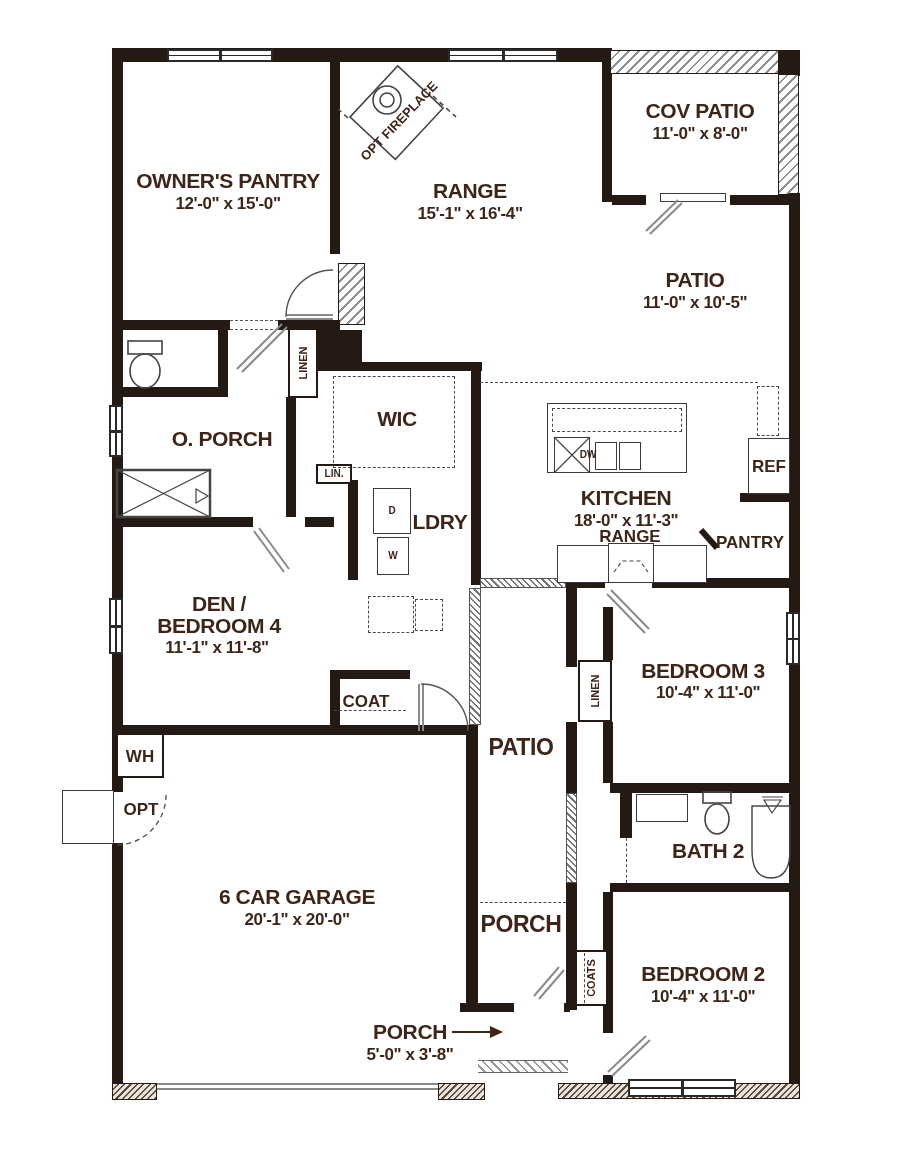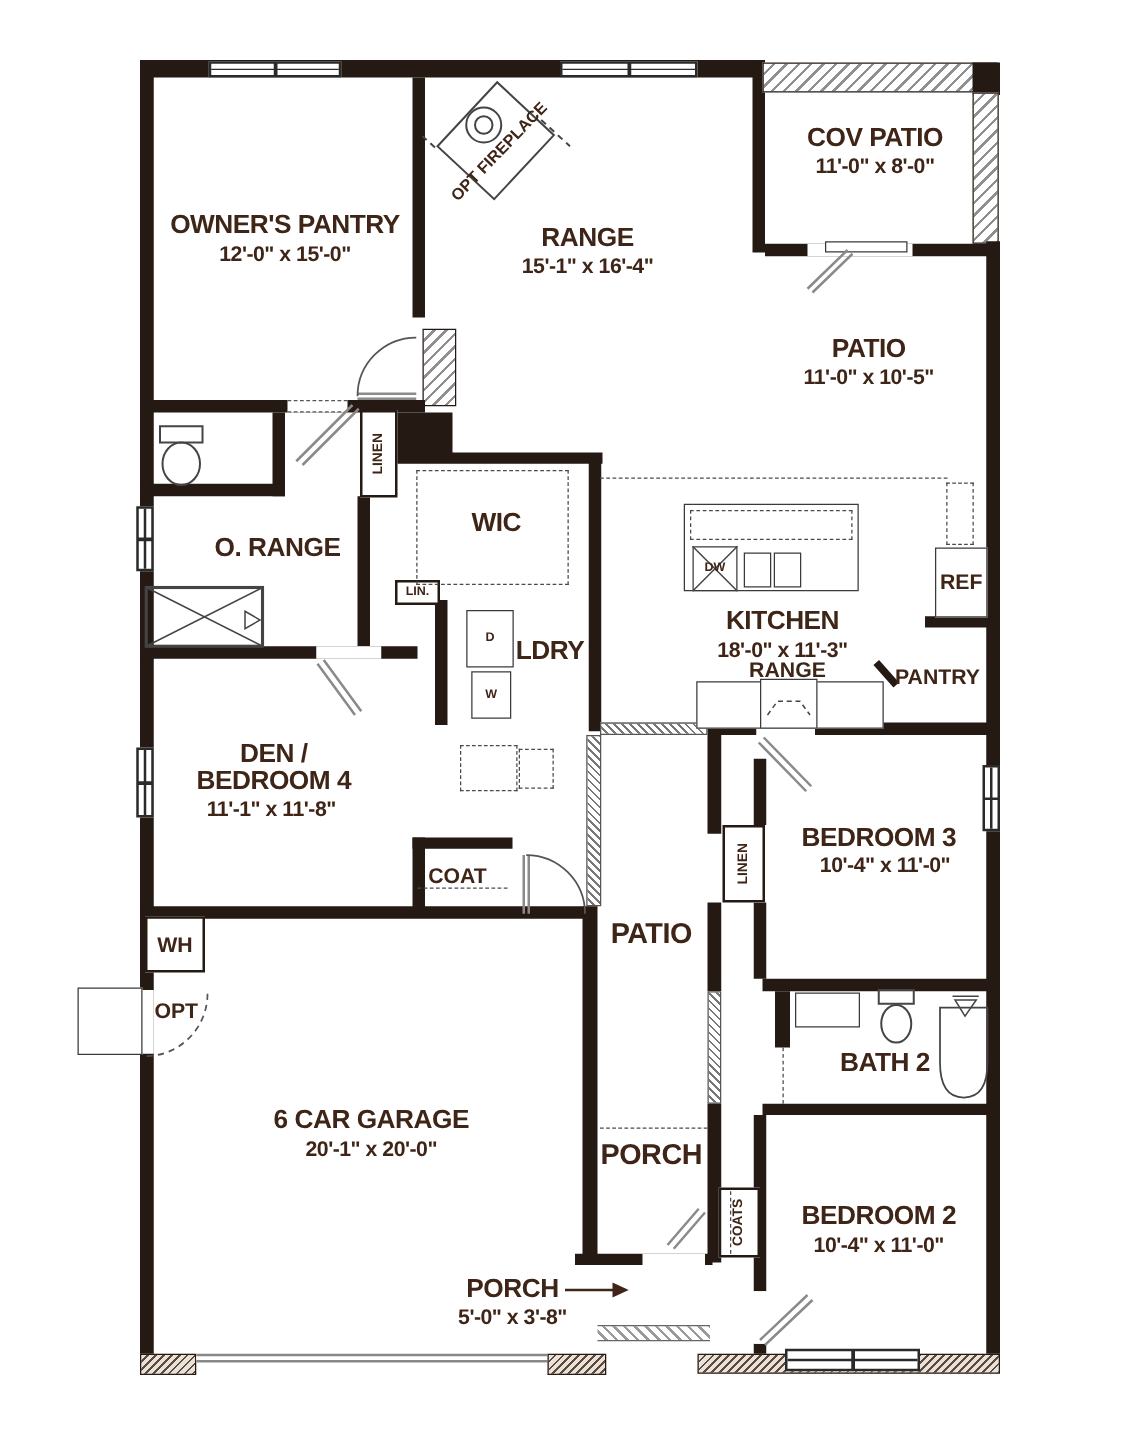--- a/index.html
+++ b/index.html
@@ -178,21 +178,21 @@
   </svg>
 
   <div class="lbl name" style="left:228px;top:180px">OWNER'S PANTRY</div>
   <div class="lbl dims" style="left:228px;top:203px">12'-0" x 15'-0"</div>
   <div class="lbl name" style="left:470px;top:190px">RANGE</div>
   <div class="lbl dims" style="left:470px;top:213px">15'-1" x 16'-4"</div>
   <div class="lbl name" style="left:700px;top:110px">COV PATIO</div>
   <div class="lbl dims" style="left:700px;top:133px">11'-0" x 8'-0"</div>
   <div class="lbl name" style="left:695px;top:279px">PATIO</div>
   <div class="lbl dims" style="left:695px;top:302px">11'-0" x 10'-5"</div>
-  <div class="lbl name" style="left:222px;top:438px">O. RANGE</div>
+  <div class="lbl name" style="left:222px;top:438px">O. PORCH</div>
   <div class="lbl name" style="left:397px;top:418px">WIC</div>
   <div class="lbl name" style="left:626px;top:497px">KITCHEN</div>
   <div class="lbl dims" style="left:626px;top:520px">18'-0" x 11'-3"</div>
   <div class="lbl name" style="left:440px;top:521px">LDRY</div>
   <div class="lbl name" style="left:219px;top:603px">DEN /</div>
   <div class="lbl name" style="left:219px;top:625px">BEDROOM 4</div>
   <div class="lbl dims" style="left:217px;top:647px">11'-1" x 11'-8"</div>
   <div class="lbl name" style="left:703px;top:670px">BEDROOM 3</div>
   <div class="lbl dims" style="left:708px;top:692px">10'-4" x 11'-0"</div>
   <div class="lbl big" style="left:521px;top:747px">PATIO</div>
@@ -207,19 +207,19 @@
 
   <div class="lbl rot" style="left:399px;top:121px">OPT FIREPLACE</div>
   <div class="lbl vert" style="left:303px;top:363px">LINEN</div>
   <div class="lbl tiny" style="left:334px;top:474px">LIN.</div>
   <div class="lbl vert" style="left:595px;top:691px">LINEN</div>
   <div class="lbl small" style="left:366px;top:701px">COAT</div>
   <div class="lbl vert" style="left:591px;top:978px">COATS</div>
   <div class="lbl small" style="left:750px;top:542px">PANTRY</div>
   <div class="lbl small" style="left:630px;top:536px">RANGE</div>
   <div class="lbl small" style="left:769px;top:466px">REF</div>
-  <div class="lbl tiny" style="left:572px;top:455px">DW</div>
+  <div class="lbl tiny" style="left:588px;top:455px">DW</div>
   <div class="lbl tiny" style="left:392px;top:511px">D</div>
   <div class="lbl tiny" style="left:393px;top:556px">W</div>
   <div class="lbl small" style="left:140px;top:756px">WH</div>
   <div class="lbl small" style="left:141px;top:809px">OPT</div>
 
 </div>
 
 </body></html>

